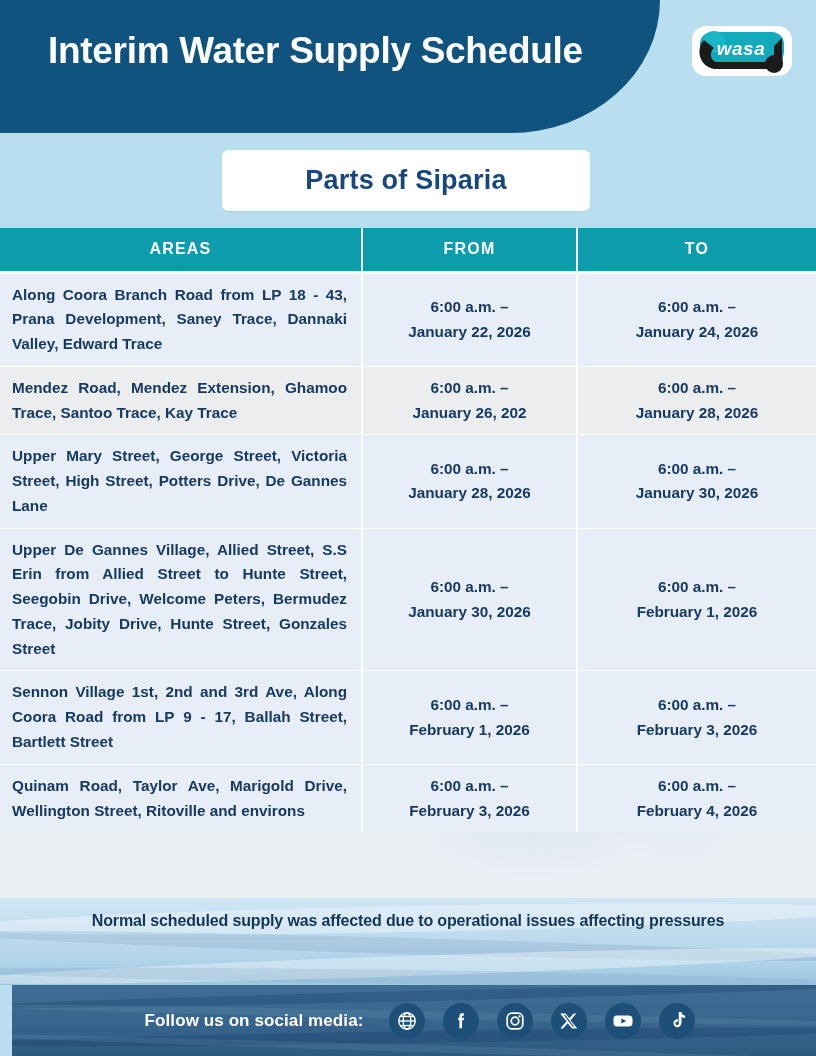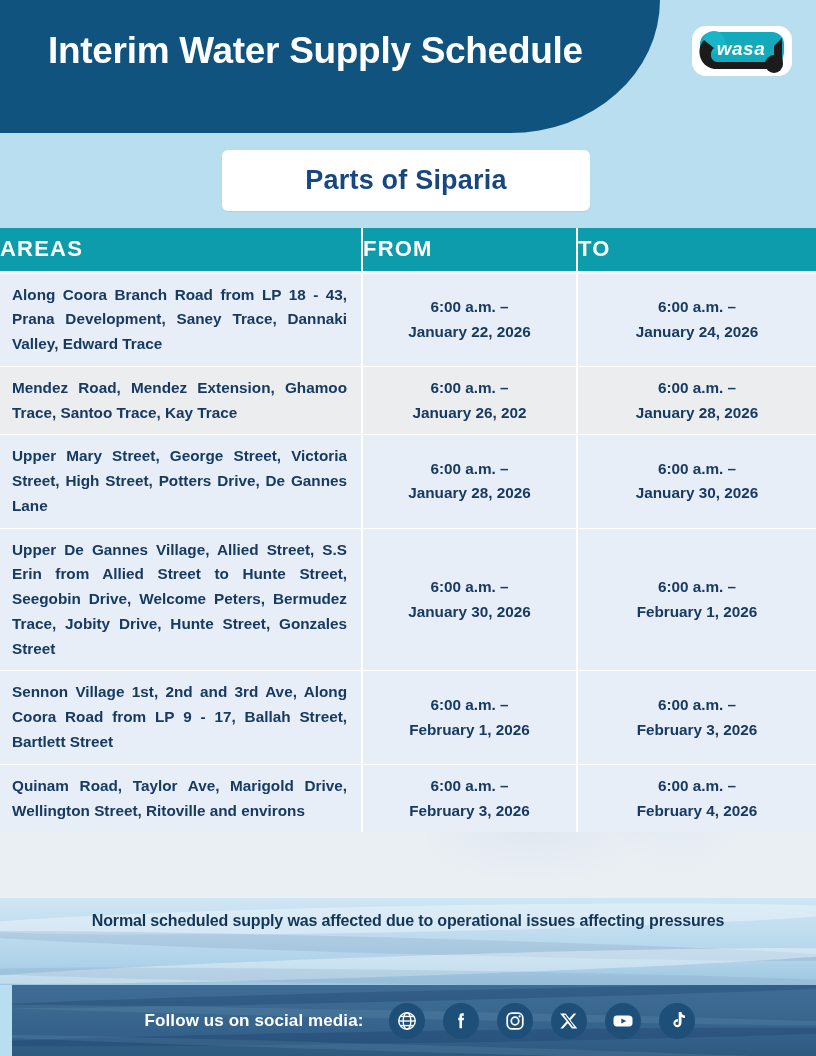--- a/index.html
+++ b/index.html
@@ -108,25 +108,25 @@
     table-layout: fixed;
     z-index: 1;
   }
   table.schedule col.c-area { width: 362px; }
   table.schedule col.c-from { width: 215px; }
   table.schedule col.c-to   { width: 239px; }
 
   thead th {
     background: #0d9cab;
     color: #ffffff;
-    font-size: 22px;
+    font-size: 16px;
     font-weight: bold;
     letter-spacing: 1.2px;
     height: 44px;
-    text-align: left;
+    text-align: center;
     vertical-align: middle;
     border-right: 2px solid #ffffff;
     border-bottom: 3px solid #ffffff;
   }
   thead th:last-child { border-right: none; }
 
   tbody td {
     color: #173a63;
     font-size: 15.3px;
     font-weight: bold;

